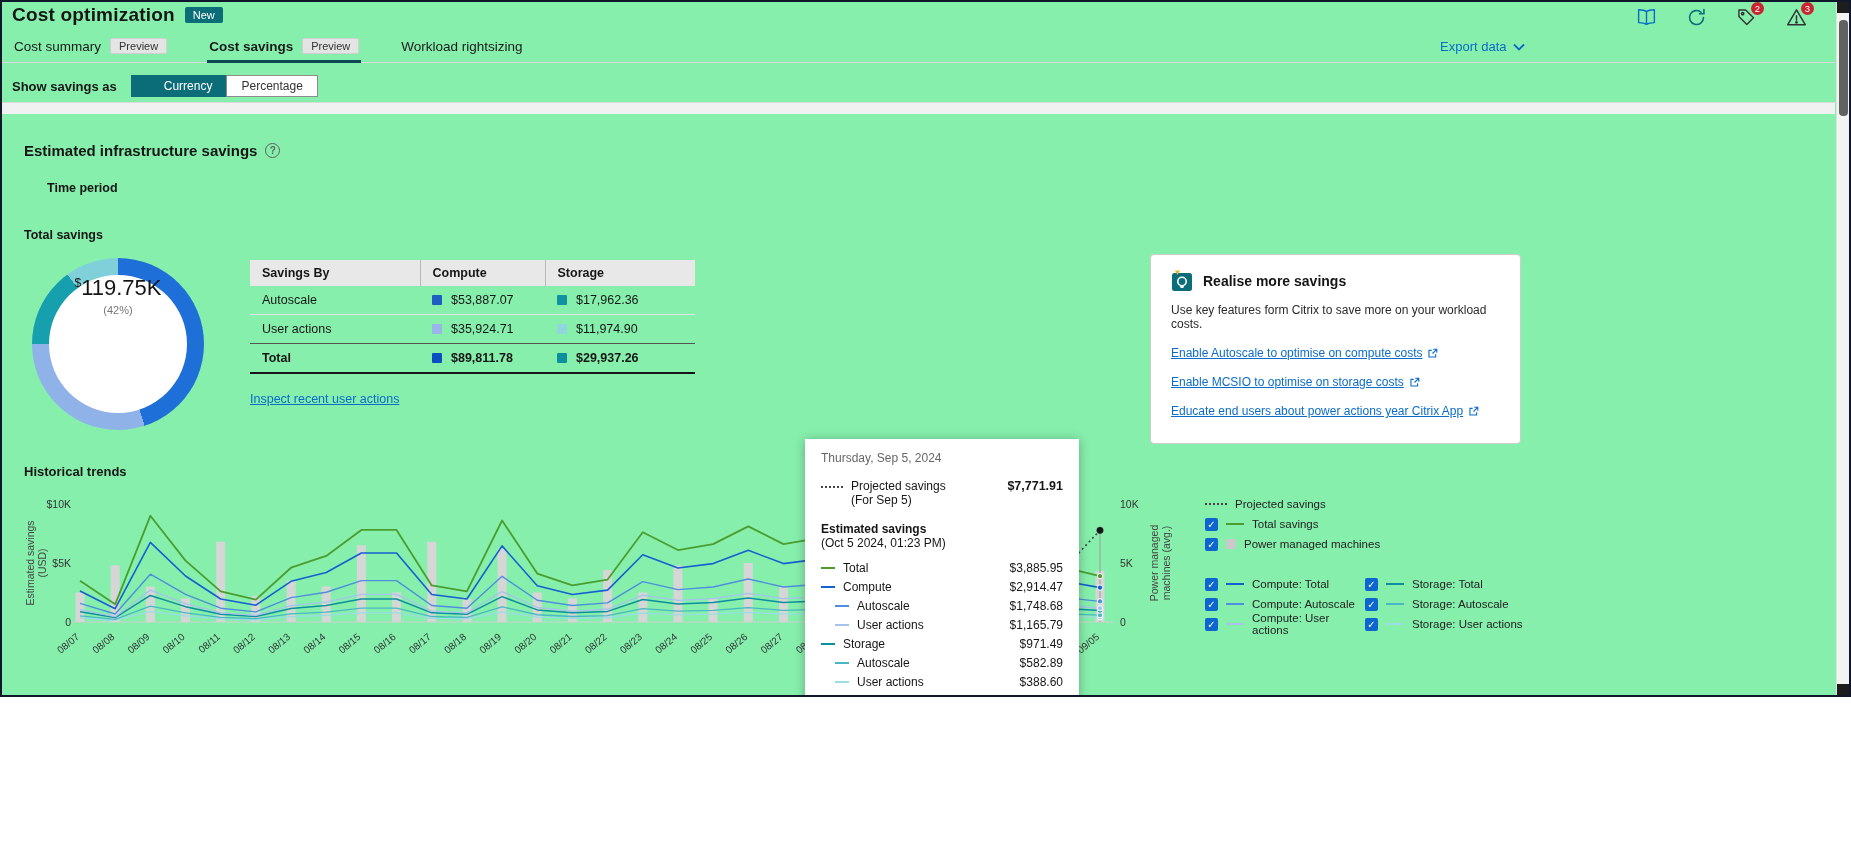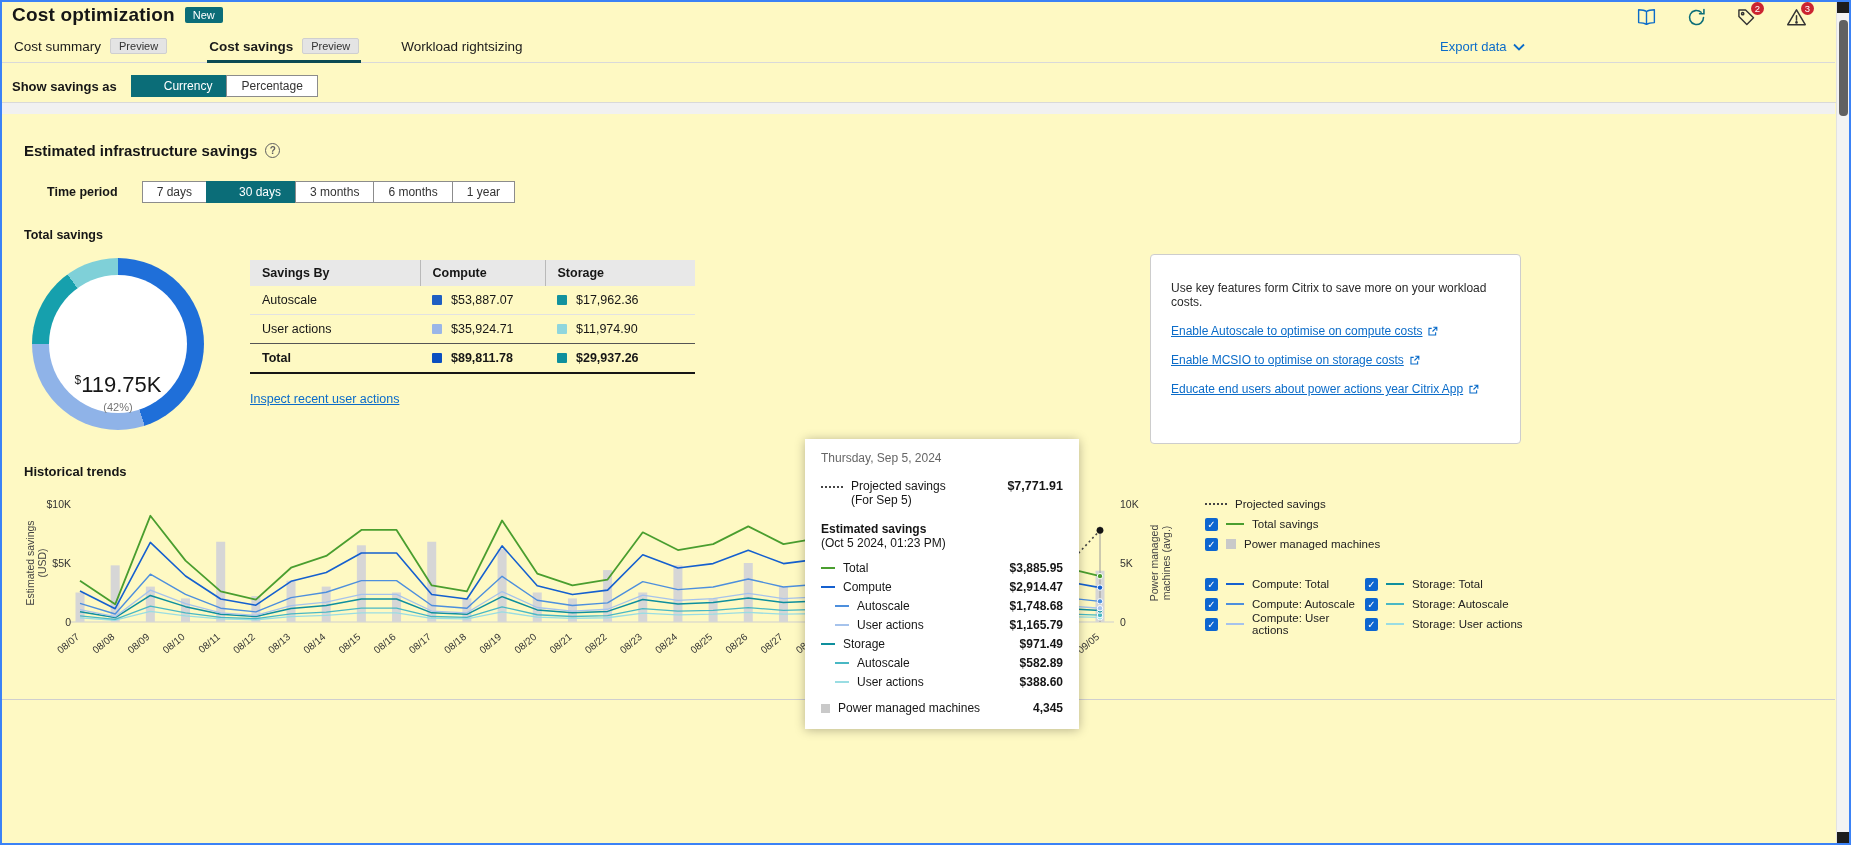--- a/index.html
+++ b/index.html
@@ -1,17 +1,17 @@
 <!DOCTYPE html>
 <html style="--teal: #0b6d78; --link: #0b6cc9; --cb: #0d66d0; --red: #cb2431;"><head>
 <meta charset="utf-8">
 <style>
   * { box-sizing: border-box; }
   body { margin:0; background:#fff; font-family:"Liberation Sans", sans-serif; color:#161616; }
-  .window { position:relative; width:1851px; height:845px; background:#fef9c3; border:2px solid #3b82f6; overflow:hidden; }
+  .window { position:relative; width:1851px; height:697px; background:#86efac; border:2px solid #0f172a; overflow:hidden; }
 
   
   .topbar { position:absolute; left:0; top:0; right:14px; height:28px; }
   .title-wrap { position:absolute; left:10px; top:2px; display:flex; align-items:center; gap:10px; }
   .page-title { margin:0; font-size:19px; font-weight:700; letter-spacing:.2px; }
   .new-badge { background:var(--teal); color:#fff; font-size:11px; padding:2px 8px; border-radius:2px; font-weight:400; }
   .topbar-icons { position:absolute; right:28px; top:4px; display:flex; gap:28px; align-items:center; }
   .tb-icon { position:relative; width:22px; height:22px; display:flex; align-items:center; justify-content:center; cursor:pointer; }
   .red-badge { position:absolute; top:-4px; right:-7px; background:var(--red); color:#fff; font-style:normal;
                font-size:9.5px; min-width:13px; height:13px; line-height:13px; text-align:center; border-radius:8px; padding:0 2px; }
@@ -43,21 +43,21 @@
   .sec-title h2 { margin:0; font-size:15px; font-weight:700; }
   .help-circle { width:15px; height:15px; border-radius:50%; border:1.5px solid #5f5f5f; color:#5f5f5f; font-size:10px;
                  display:flex; align-items:center; justify-content:center; font-weight:700; cursor:pointer; }
   .tp-row { position:absolute; left:22px; top:179px; display:flex; align-items:center;margin-left:23px; }
   .tp-row .lbl { font-size:12.5px; font-weight:700; margin-right:10px; }
   .h3-label { position:absolute; font-size:12.5px; font-weight:700; }
 
   
   .donut { position:absolute; left:30px; top:256px; width:172px; height:172px; border-radius:50%; cursor:pointer; }
   .donut-hole { position:absolute; inset:17px; background:#fff; border-radius:50%; display:flex; flex-direction:column;
-                align-items:center; justify-content:flex-end; }
+                align-items:center; justify-content:flex-start; }
   .donut-val { font-size:22px; color:#161616; }
   .donut-val sup { font-size:12px; }
   .donut-pct { font-size:11px; color:#777; margin-top:3px; }
 
   
   .sav-table { position:absolute; left:248px; top:258px; width:445px; border-collapse:collapse; font-size:12.5px; }
   .sav-table th { background:#e8e8e8; text-align:left; font-weight:700; padding:6px 12px; }
   .sav-table th + th { border-left:1px solid #b9b9b9; }
   .sav-table td { padding:7px 12px; }
   .sav-table tr.r0 td { border-bottom:1px solid #e2e2e2; }
@@ -93,21 +93,21 @@
   .tt-date { font-size:12px; color:#666; }
   .tt-proj { display:flex; margin-top:14px; font-size:12px; }
   .tt-proj .sym-dot { margin-top:7px; margin-right:8px; }
   .tt-proj-val { margin-left:auto; font-weight:700; font-size:12.5px; }
   .tt-est { margin-top:15px; font-size:12px; }
   .tt-est .b { font-weight:700; }
   .tt-rows { margin-top:8px; }
   .tt-row { display:flex; align-items:center; height:19px; font-size:12px; }
   .tt-row .sym-line { width:14px; flex:0 0 14px; margin-right:8px; }
   .tt-row.ind { margin-left:14px; }
-  .tt-val { margin-left:auto; font-weight:700; }
+  .tt-val { margin-left:auto; font-weight:400; }
   .tt-power { display:flex; align-items:center; margin-top:10px; font-size:12px; }
   .tt-power .sym-sq { width:9px; height:9px; flex:0 0 9px; margin-right:8px; }
 
   
   .scrollbar { position:absolute; right:0; top:0; bottom:0; width:13px; background:#f3f3f3; border-left:1px solid #e2e2e2; }
   .sb-arrow { position:absolute; left:0; width:13px; height:11px; background:#1d1d1d; cursor:pointer; }
   .sb-arrow.top { top:0; } .sb-arrow.bottom { bottom:0; }
   .sb-thumb { position:absolute; left:2px; top:18px; width:9px; height:96px; background:#616161; border-radius:4px; cursor:grab; }
 </style>
 </head>
@@ -184,27 +184,20 @@
   <div class="divider2"></div>
   <div class="band"></div>
 
   <div class="sec-title">
     <h2>Estimated infrastructure savings</h2>
     <span class="help-circle">?</span>
   </div>
 
   <div class="tp-row">
     <span class="lbl">Time period</span>
-    <div class="segmented" id="tp-seg">
-        <button class="seg-btn">7 days</button>
-        <button class="seg-btn sel">30 days</button>
-        <button class="seg-btn">3 months</button>
-        <button class="seg-btn">6 months</button>
-        <button class="seg-btn">1 year</button>
-      </div>
   </div>
 
   <span class="h3-label" style="left:22px; top:226px;">Total savings</span>
 
   <div class="donut" id="donut" style="background: conic-gradient(rgb(31, 111, 217) 0%, rgb(31, 111, 217) 45%, rgb(143, 179, 232) 45%, rgb(143, 179, 232) 75%, rgb(22, 160, 173) 75%, rgb(22, 160, 173) 90%, rgb(127, 208, 216) 90%, rgb(127, 208, 216) 100%);">
     <div class="donut-hole">
       <div class="donut-val"><sup>$</sup><span>119.75K</span></div>
       <div class="donut-pct">(42%)</div>
     </div>
   </div>
@@ -231,20 +224,29 @@
         <tr class="total">
           <td>Total</td>
           <td><span class="sq" style="background: rgb(11, 79, 192);"></span>$89,811.78</td>
           <td><span class="sq" style="background: rgb(14, 143, 157);"></span>$29,937.26</td>
         </tr>
       </tbody>
     </table>
   <a class="inspect-link">Inspect recent user actions</a>
 
   <div class="realise">
+    <div class="realise-head">
+      <svg width="22" height="22" viewBox="0 0 22 22">
+          <rect x="1" y="3" width="20" height="18" rx="2.5" fill="#0b6d78"></rect>
+          <polygon points="4,0.5 9,0.5 6.5,5" fill="#e8b723"></polygon>
+          <circle cx="11" cy="11.5" r="4.2" fill="none" stroke="#fff" stroke-width="1.6"></circle>
+          <rect x="9.3" y="15.5" width="3.4" height="2.6" rx="0.8" fill="#fff"></rect>
+        </svg>
+      <h3>Realise more savings</h3>
+    </div>
     <div class="realise-desc">Use key features form Citrix to save more on your workload costs.</div>
     <div id="realise-links">
         <div class="realise-link">
           <a>Enable Autoscale to optimise on compute costs</a>
           <svg width="11" height="11" viewBox="0 0 14 14">
             <path d="M6 3H2.5v8.5H11V8" fill="none" stroke="#0b6cc9" stroke-width="1.4"></path>
             <path d="M8 1.5h4.5V6M12.3 1.7 7 7" fill="none" stroke="#0b6cc9" stroke-width="1.4"></path>
           </svg>
         </div>
         <div class="realise-link">

